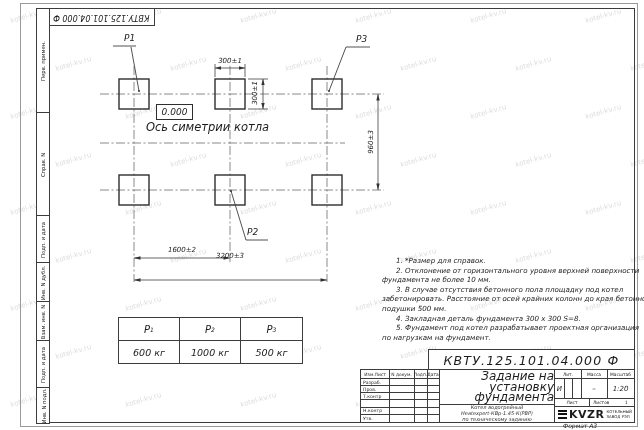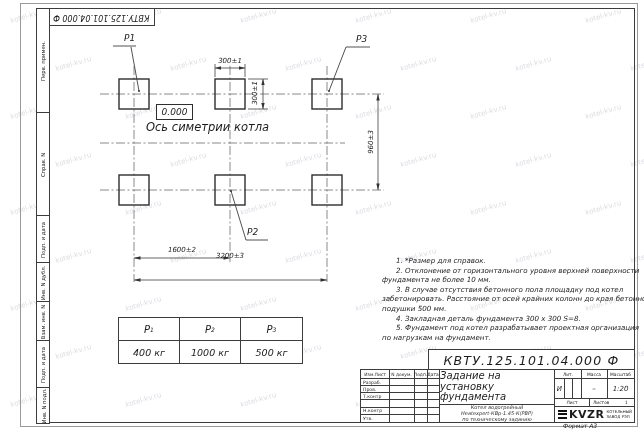--- a/index.html
+++ b/index.html
@@ -50,21 +50,21 @@
   #load-table sub{font-size:6px;}
   
   #desig-box{left:428px;top:349px;width:205px;height:20px;border:1.3px solid #3c3c3c;border-right:none;
              display:flex;align-items:center;justify-content:center;background:#fff;}
   #desig-box span{font-size:12.5px;letter-spacing:1.2px;white-space:nowrap;}
   #tb-main{left:360px;top:369px;width:273px;height:52px;border:1.3px solid #3c3c3c;border-right:none;background:#fff;}
   .tb-abs{position:absolute;box-sizing:border-box;}
   .tb-line{position:absolute;background:#3c3c3c;}
   .tiny{font-size:4.4px;white-space:nowrap;}
   .sig-label{font-size:4.6px;white-space:nowrap;}
-  #tb-title{font-size:10px;line-height:10.5px;text-align:left;font-style:italic;}
+  #tb-title{font-size:12px;line-height:10.5px;text-align:right;font-style:italic;}
   #tb-subtitle{font-size:5px;line-height:5.8px;text-align:center;font-style:italic;color:#333;}
   .cellc{display:flex;align-items:center;justify-content:center;}
   #kvzr-row{display:flex;align-items:center;gap:2px;}
   #kvzr-icon{width:9px;height:10px;background:repeating-linear-gradient(#111 0 2px,transparent 2px 3.5px);}
   #kvzr-text{font-size:11px;font-weight:bold;letter-spacing:0.5px;}
   #kvzr-caption{font-size:3.9px;line-height:4.4px;color:#222;}
   #format-label{left:563px;top:422px;font-size:6px;}
 </style>
 </head>
 <body>
@@ -236,21 +236,21 @@
         <sub>1</sub>
       </div>
     <div class="tc hd">
       <span>P</span>
         <sub>2</sub>
       </div>
     <div class="tc hd">
       <span>P</span>
         <sub>3</sub>
       </div>
-    <div class="tc vrow">400 кг</div>
+    <div class="tc vrow">600 кг</div>
     <div class="tc vrow">1000 кг</div>
     <div class="tc vrow">500 кг</div>
   </div>
 
   <div id="desig-box" class="abs it">
     <span>КВТУ.125.101.04.000  Ф</span>
   </div>
 
   <div id="tb-main" class="abs">
 

